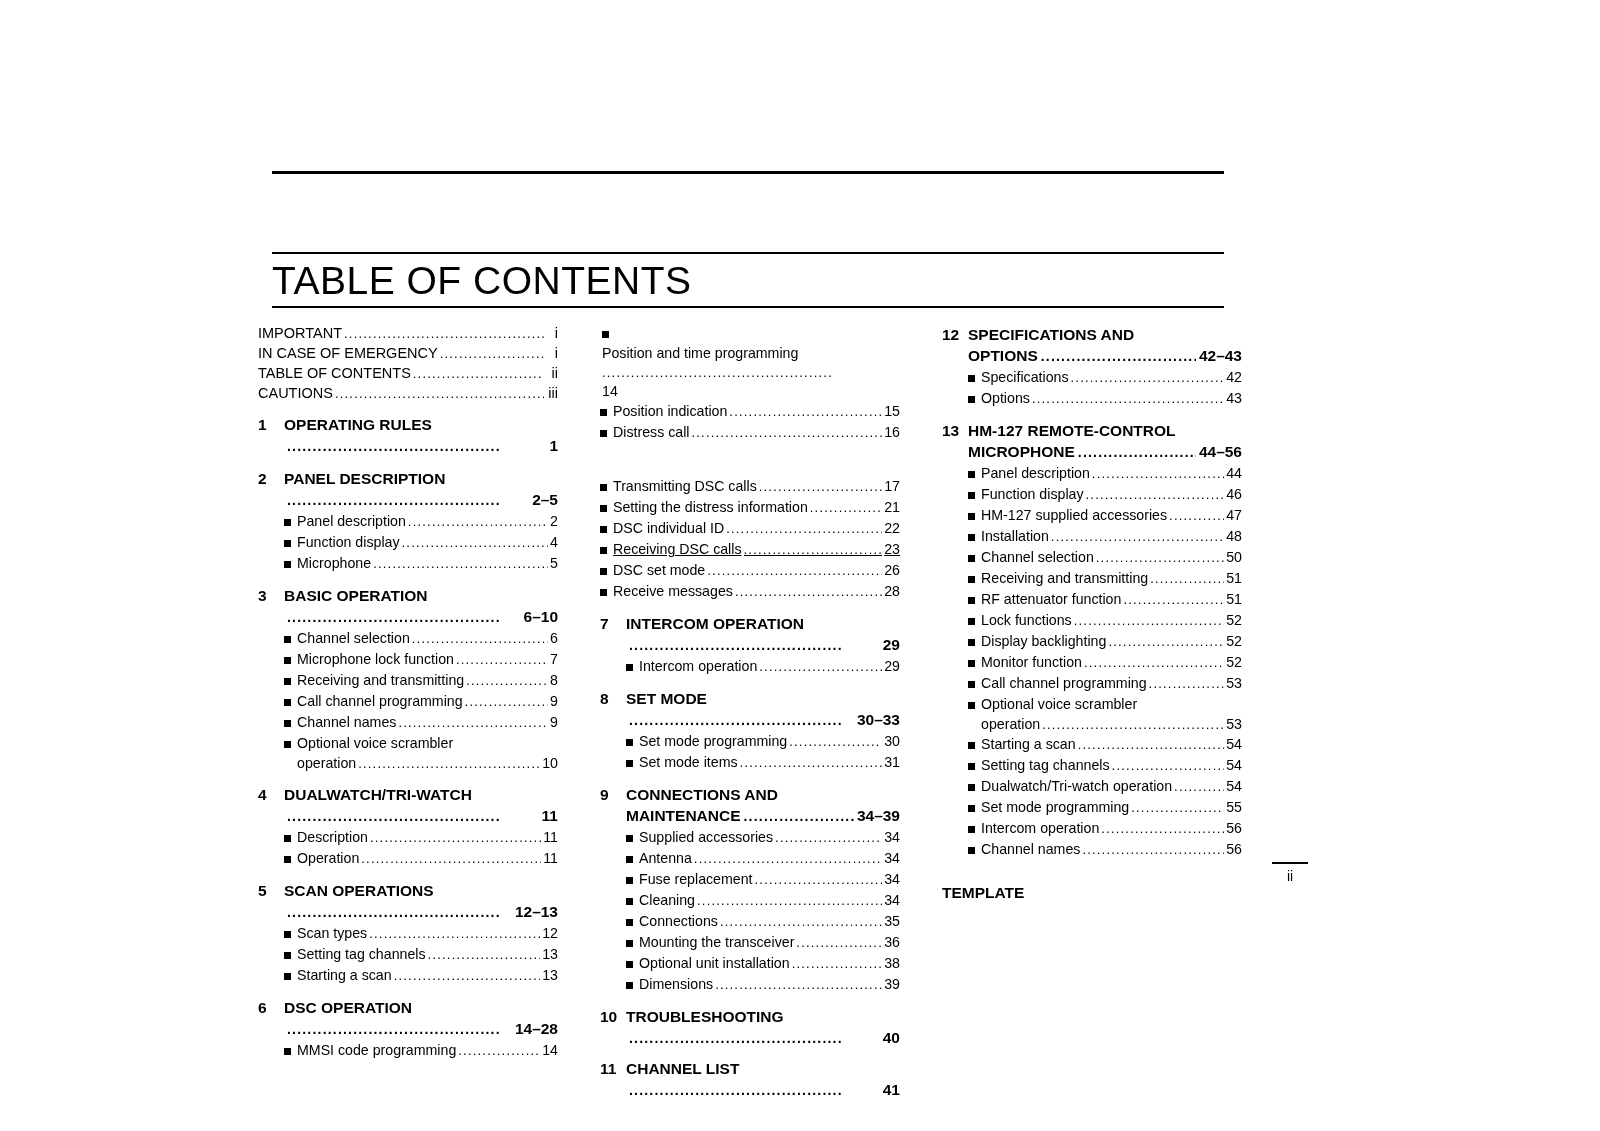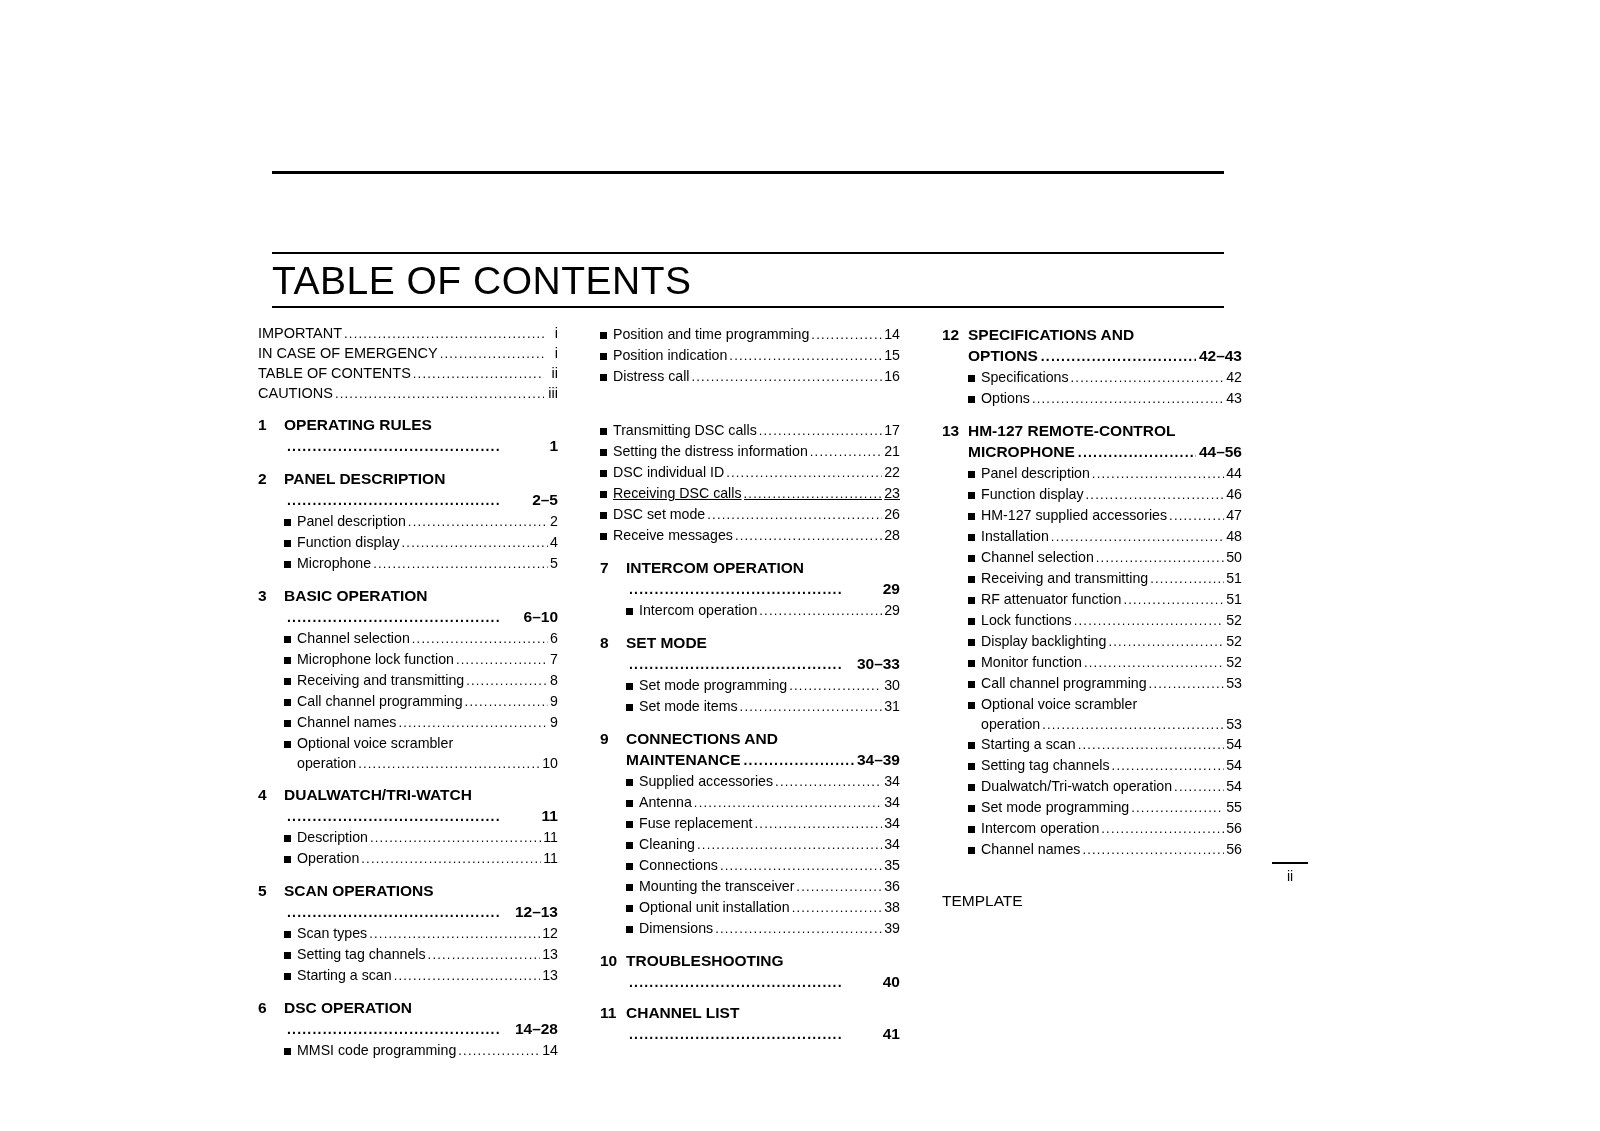--- a/index.html
+++ b/index.html
@@ -179,23 +179,23 @@
   }
   .sub-pg {
     white-space: nowrap;
     text-align: left;
   }
   .sub-row.wrap2 { display: block; }
   .sub-row.wrap2 .l1 { display: flex; align-items: baseline; }
   .sub-row.wrap2 .l2 { display: flex; align-items: baseline; margin-left: 13px; }
 
   .template-row {
-    font-weight: normal;
+    font-weight: bold;
     font-size: 15.5px;
-    margin-top: 32px;
+    margin-top: 24px;
   }
 
   .folio-rule {
     position: absolute;
     left: 1272px;
     top: 862px;
     width: 36px;
     height: 2px;
     background: #000;
   }
@@ -392,21 +392,21 @@
         <span class="sq"><i></i></span>
         <span class="sub-label">MMSI code programming</span>
         <span class="sub-dots">................................................</span>
         <span class="sub-pg">14</span>
       </div>
 
     </div>
 
     <div class="col">
 
-      <div class="sub-row" style="margin-left:0;width:100%;">
+      <div class="sub-row" style="margin-left:0;width:100%;flex-direction:column;">
         <span class="sq"><i></i></span>
         <span class="sub-label">Position and time programming</span>
         <span class="sub-dots">................................................</span>
         <span class="sub-pg">14</span>
       </div>
       <div class="sub-row" style="margin-left:0;width:100%;">
         <span class="sq"><i></i></span>
         <span class="sub-label">Position indication</span>
         <span class="sub-dots">................................................</span>
         <span class="sub-pg">15</span>

